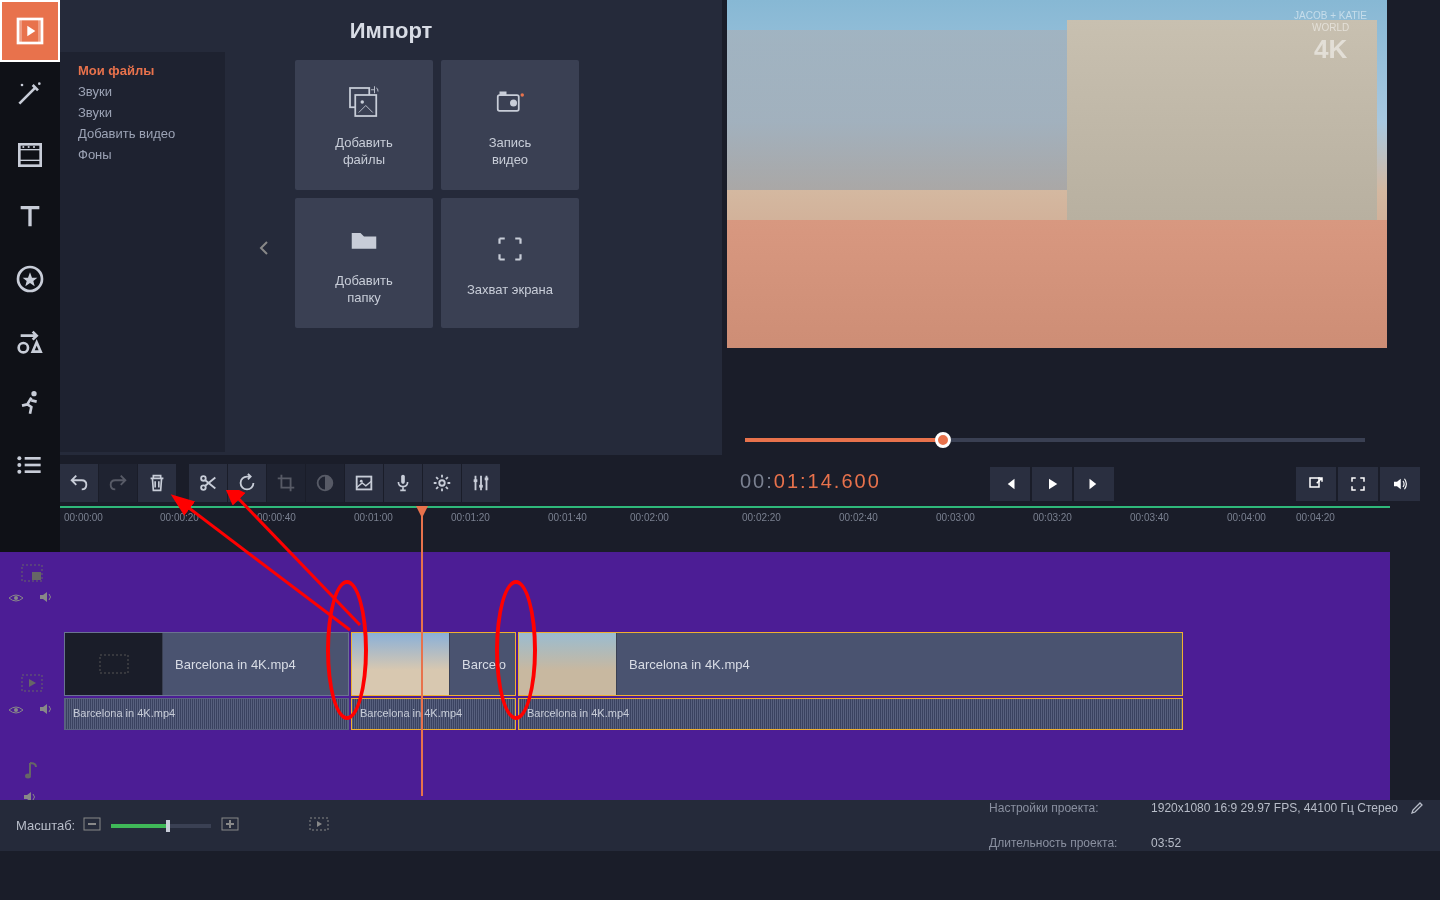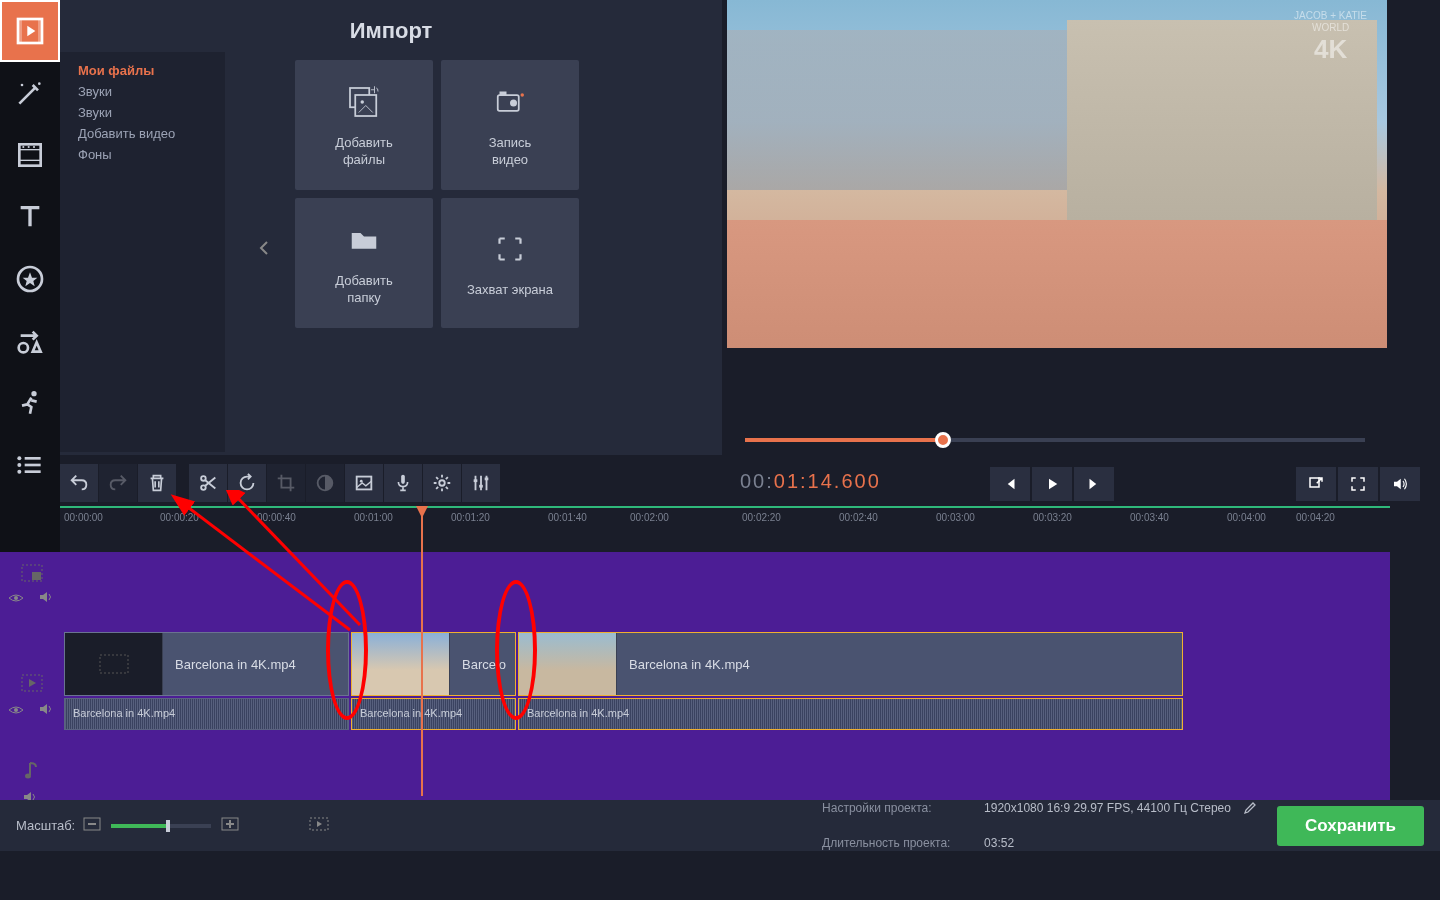--- a/index.html
+++ b/index.html
@@ -481,15 +481,14 @@
         <span>1920x1080 16:9 29.97 FPS, 44100 Гц Стерео</span>
         <span><svg width="14" height="14" viewBox="0 0 14 14">
               <path d="M2 12 L3 9 L10 2 L12 4 L5 11 Z" fill="none" stroke="#b8bdc9" stroke-width="1.3"></path>
             </svg></span>
       </div>
       <div class="info-row">
         <span class="info-label">Длительность проекта:</span>
         <span>03:52</span>
       </div>
     </div>
-    <div class="save-btn">Сохранить</div>
   </div>
 </div>
 
 </body></html>

